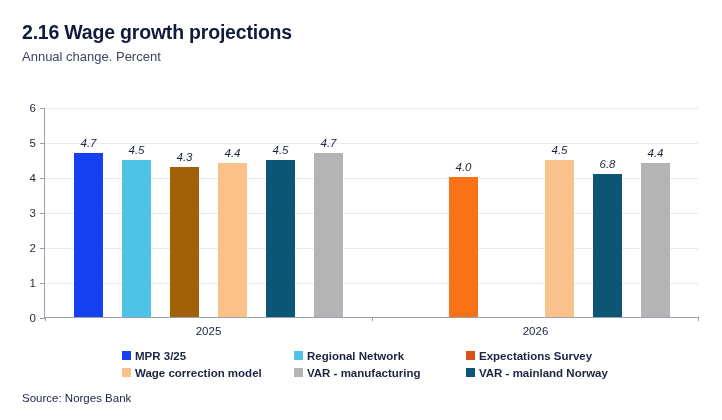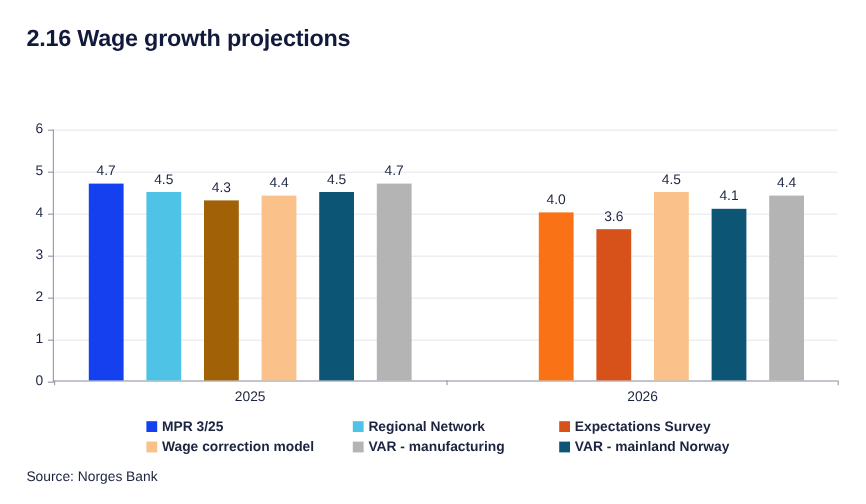--- a/index.html
+++ b/index.html
@@ -75,20 +75,21 @@
     background: #9aa0ad;
   }
 
   
   #bars-layer {
     position: absolute;
     left: 0;
     top: 0;
     right: 0;
     bottom: 0;
+    font-style: italic;
   }
   .bar {
     position: absolute;
     bottom: 0;
   }
   .bar-value {
     position: absolute;
     bottom: 100%;
     left: 50%;
     transform: translateX(-50%);
@@ -149,20 +150,21 @@
     top: 392px;
     font-size: 11.5px;
     color: #1c2440;
   }
 </style>
 </head>
 <body>
 
 <div id="chart-header">
   <h1 id="chart-title">2.16 Wage growth projections</h1>
+  <div id="chart-subtitle">Annual change. Percent</div>
 </div>
 
 <div id="plot-area">
   <div id="grid-layer">
       <div class="gridline" style="top: 175px;"></div>
       <div class="gridline" style="top: 140px;"></div>
       <div class="gridline" style="top: 105px;"></div>
       <div class="gridline" style="top: 70px;"></div>
       <div class="gridline" style="top: 35px;"></div>
       <div class="gridline" style="top: 0px;"></div>
@@ -198,28 +200,25 @@
       </div>
       <div class="bar" title="VAR - mainland Norway 2025: 4.5" style="left: 221px; width: 29px; height: 157.5px; background: rgb(13, 85, 116);">
         <div class="bar-value">4.5</div>
       </div>
       <div class="bar" title="VAR - manufacturing 2025: 4.7" style="left: 269px; width: 29px; height: 164.5px; background: rgb(180, 180, 180);">
         <div class="bar-value">4.7</div>
       </div>
       <div class="bar" title="Regional Network 2026: 4.0" style="left: 404px; width: 29px; height: 140px; background: #f97316;">
         <div class="bar-value">4.0</div>
       </div>
-      <div class="bar" title="Expectations Survey 2026: 3.6" style="left: 452px; width: 29px; height: 126px; background: rgb(214, 82, 26);">
-        <div class="bar-value">3.6</div>
-      </div>
       <div class="bar" title="Error correction model 2026: 4.5" style="left: 500px; width: 29px; height: 157.5px; background: rgb(251, 193, 138);">
         <div class="bar-value">4.5</div>
       </div>
       <div class="bar" title="VAR - mainland Norway 2026: 4.1" style="left: 548px; width: 29px; height: 143.5px; background: rgb(13, 85, 116);">
-        <div class="bar-value">4.1</div>
+        <div class="bar-value">6.8</div>
       </div>
       <div class="bar" title="VAR - manufacturing 2026: 4.4" style="left: 596px; width: 29px; height: 154px; background: rgb(180, 180, 180);">
         <div class="bar-value">4.4</div>
       </div>
     </div>
   <div id="xaxis-layer">
       <div class="xgroup-label" style="left: 163.5px;">2025</div>
       <div class="xgroup-label" style="left: 490.5px;">2026</div>
       <div class="xgroup-tick" style="left: 0px;"></div>
       <div class="xgroup-tick" style="left: 327px;"></div>

